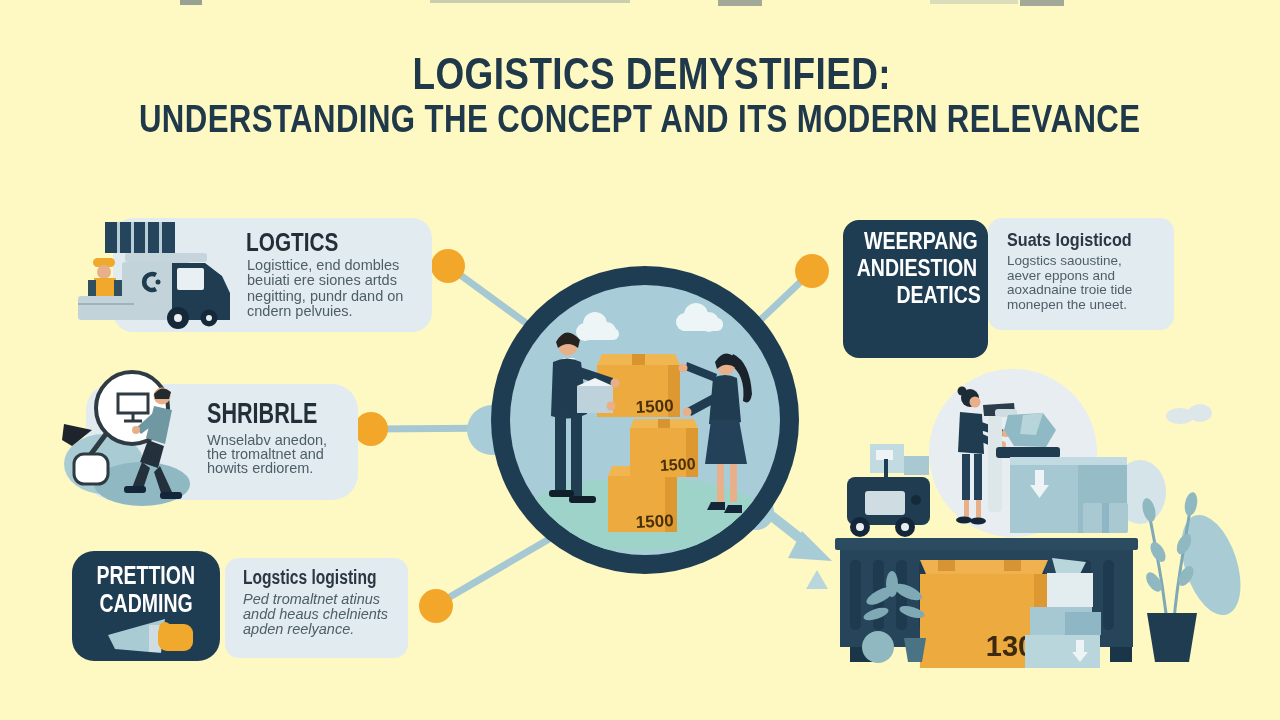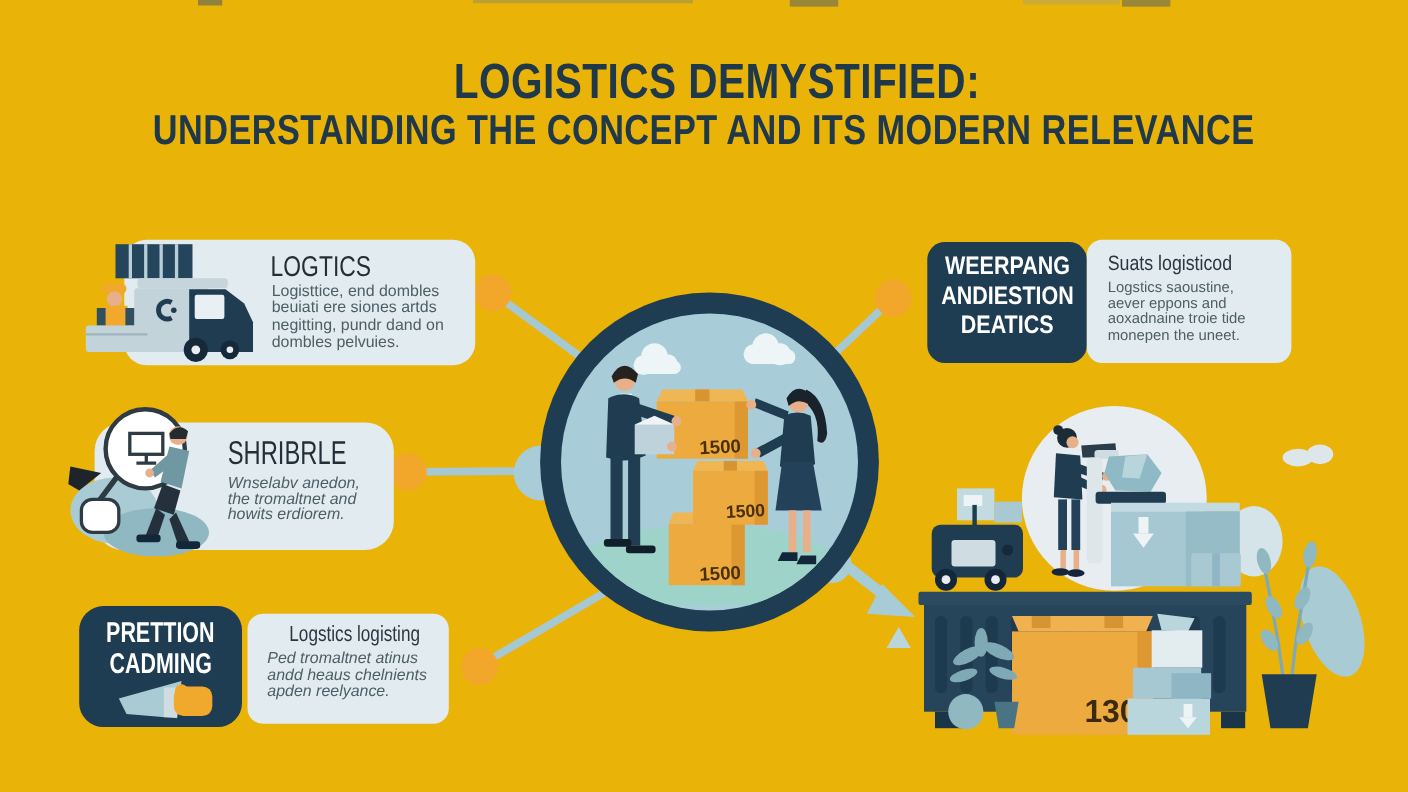--- a/index.html
+++ b/index.html
@@ -1,16 +1,16 @@
 <!DOCTYPE html>
 <html><head>
 <meta charset="utf-8">
 <style>
   html,body{margin:0;padding:0;background:#ffffff;}
-  .canvas{position:relative;width:1280px;height:720px;background:#eab308;overflow:hidden;
+  .canvas{position:relative;width:1280px;height:720px;background:#fef9c3;overflow:hidden;
           font-family:"Liberation Sans",sans-serif;}
   .abs{position:absolute;}
   svg{display:block;}
   svg text{font-family:"Liberation Sans",sans-serif;}
 
   
   .artifact{position:absolute;top:0;}
   .a1{left:180px;width:22px;height:5px;background:#45596a;opacity:.55;}
   .a2{left:430px;width:200px;height:3px;background:#6b7d88;opacity:.35;}
   .a3{left:718px;width:44px;height:6px;background:#45596a;opacity:.5;}
@@ -29,46 +29,46 @@
   
   .lightcard{position:absolute;background:#e2ebef;}
   #bg-logtics{left:113px;top:218px;width:319px;height:114px;border-radius:20px;}
   #bg-shribrle{left:86px;top:384px;width:272px;height:116px;border-radius:26px;}
   #bg-prettion{left:225px;top:558px;width:183px;height:100px;border-radius:14px;}
   #bg-weerpang{left:988px;top:218px;width:186px;height:112px;border-radius:14px;}
 
   
   .badge{position:absolute;background:#1e3c52;color:#fff;text-align:center;}
   #badge-prettion{left:72px;top:551px;width:148px;height:110px;border-radius:22px;}
-  #badge-weerpang{left:843px;top:220px;width:145px;height:110px;border-radius:16px;}
+  #badge-weerpang{left:843px;top:220px;width:145px;height:138px;border-radius:16px;text-align:right;}
   .badge-line{font-weight:800;white-space:nowrap;}
   .badge-line .tx{display:inline-block;transform-origin:center;}
   #badge-prettion .badge-line{font-size:26px;line-height:28px;}
   #badge-prettion .badge-line .tx{transform:scaleX(.75);}
   #badge-prettion .badge-lines{margin-top:10px;}
   #badge-weerpang .badge-line{font-size:23px;line-height:27px;}
   #badge-weerpang .badge-line .tx{transform:scaleX(.85);}
   #badge-weerpang .badge-lines{margin-top:8px;}
 
   
-  .card-heading{position:absolute;font-weight:400;color:#232f38;white-space:nowrap;}
+  .card-heading{position:absolute;font-weight:700;color:#232f38;white-space:nowrap;}
   .card-heading .tx{display:inline-block;transform-origin:0 50%;}
   #h-logtics{left:246px;top:227px;font-size:26px;}
   #h-logtics .tx{transform:scaleX(.8);}
   #h-shribrle{left:207px;top:396px;font-size:30px;}
   #h-shribrle .tx{transform:scaleX(.72);}
-  #h-prettion{left:243px;top:566px;font-size:20px;color:#2a3742;margin-left:20px;}
+  #h-prettion{left:243px;top:566px;font-size:20px;color:#2a3742;}
   #h-prettion .tx{transform:scaleX(.78);}
   #h-weerpang{left:1007px;top:229px;font-size:19px;color:#2a3742;}
   #h-weerpang .tx{transform:scaleX(.85);}
 
   .card-body{position:absolute;color:#4d5e67;font-weight:500;}
   .card-body div{white-space:nowrap;}
   #b-logtics{left:247px;top:258px;font-size:14.5px;line-height:15.4px;}
-  #b-shribrle{left:207px;top:433px;font-size:14.5px;line-height:14.2px;font-style:italic;}
+  #b-shribrle{left:207px;top:433px;font-size:14.5px;line-height:14.2px;}
   #b-prettion{left:243px;top:592px;font-size:14.5px;line-height:15.2px;font-style:italic;}
   #b-weerpang{left:1007px;top:254px;font-size:13.5px;line-height:14.6px;}
 </style>
 </head>
 <body>
 
 <div class="canvas">
 
   <div class="artifact a1"></div>
   <div class="artifact a2"></div>
@@ -118,21 +118,21 @@
     <rect x="18" y="62" width="8" height="16" fill="#31505f"></rect>
     <rect x="44" y="62" width="8" height="16" fill="#31505f"></rect>
     <rect x="8" y="78" width="56" height="24" rx="3" fill="#c3d3da"></rect>
     <line x1="8" y1="86" x2="64" y2="86" stroke="#9fb4bd" stroke-width="2"></line>
   </svg>
   <div id="h-logtics" class="card-heading"><span class="tx">LOGTICS</span></div>
   <div id="b-logtics" class="card-body">
     <div>Logisttice, end dombles</div>
     <div>beuiati ere siones artds</div>
     <div>negitting, pundr dand on</div>
-    <div>dombles pelvuies.</div>
+    <div>cndern pelvuies.</div>
   </div>
 
   <div id="bg-shribrle" class="lightcard"></div>
   <svg class="abs" style="left:62px;top:366px;" width="145" height="140" viewBox="0 0 145 140">
     <ellipse cx="42" cy="98" rx="40" ry="30" fill="#a9ccd4"></ellipse>
     <ellipse cx="80" cy="118" rx="48" ry="22" fill="#8fb8c2"></ellipse>
     <polygon points="2,58 30,64 10,80 0,74" fill="#1d242b"></polygon>
     <line x1="44" y1="68" x2="26" y2="92" stroke="#2e3b42" stroke-width="5" stroke-linecap="round"></line>
     <rect x="12" y="88" width="34" height="30" rx="10" fill="#ffffff" stroke="#2e3b42" stroke-width="3"></rect>
     <circle cx="70" cy="42" r="36" fill="#ffffff" stroke="#2e3b42" stroke-width="4"></circle>

